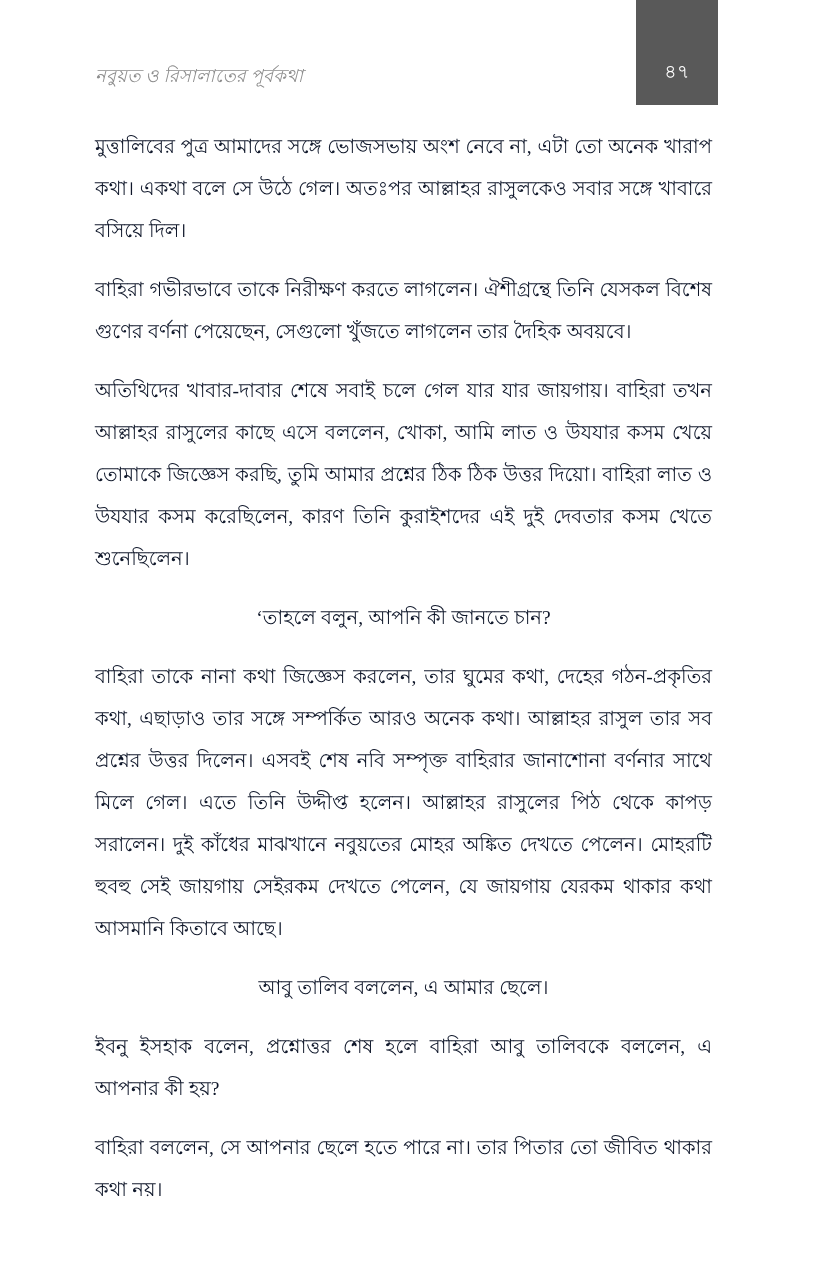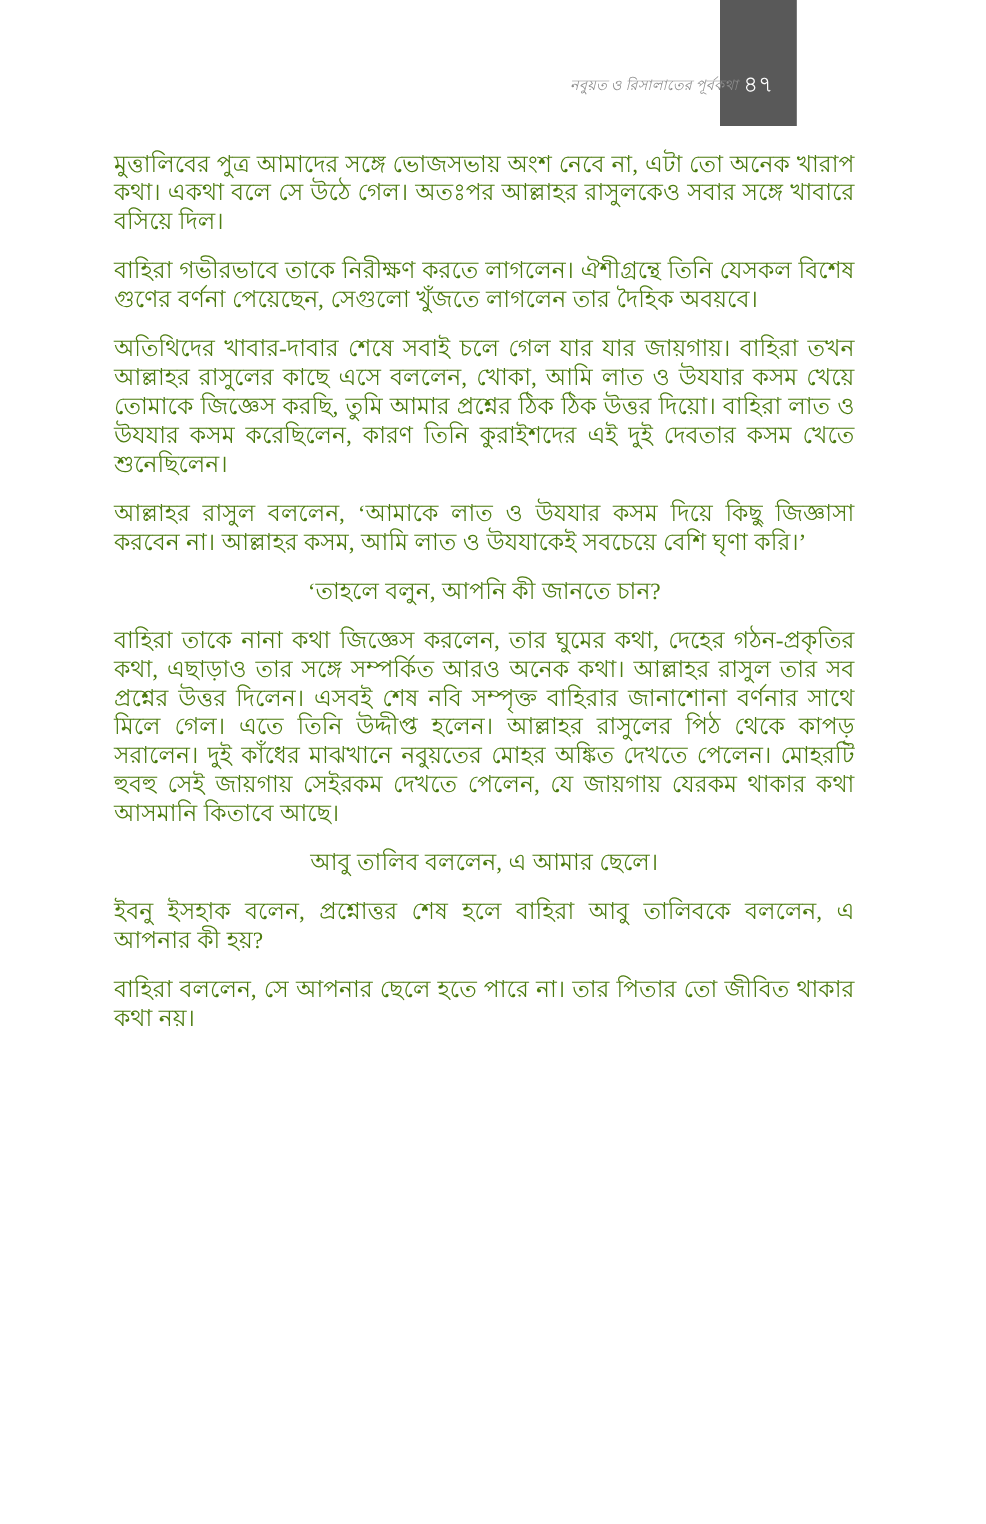--- a/index.html
+++ b/index.html
@@ -17,63 +17,63 @@
     height: 1270px;
     background: #ffffff;
     overflow: hidden;
     margin: 0 auto;
   }
 
   
   .page-number-box {
     position: absolute;
     top: 0;
-    left: 600px;
-    width: 64px;
+    left: 636px;
+    width: 82px;
     height: 105px;
     background: #595959;
   }
   .page-number {
     position: absolute;
     left: 0;
     right: 0;
     top: 62px;
     text-align: center;
     color: #ffffff;
     font-size: 19px;
     line-height: 1;
     font-family: "Liberation Sans", "DejaVu Sans", sans-serif;
     letter-spacing: 0.3px;
   }
   .running-header {
     position: absolute;
     left: 95px;
     width: 520px;
     top: 62px;
-    text-align: right;
+    text-align: left;
     color: #8d8d8d;
-    font-size: 12px;
+    font-size: 18px;
     font-style: italic;
     font-family: "Liberation Serif", "DejaVu Serif", serif;
     letter-spacing: 0.2px;
     white-space: nowrap;
   }
 
   
   .body-text {
     position: absolute;
     left: 95px;
     top: 126px;
     width: 617px;
   }
   .para {
     margin: 0 0 17px 0;
     font-size: 19.5px;
-    line-height: 24px;
-    color: #4d7c0f;
+    line-height: 42px;
+    color: #0f172a;
     text-align: justify;
     text-justify: inter-word;
     word-spacing: 0.5px;
     font-family: "Liberation Serif", "DejaVu Serif", serif;
   }
   .para:last-child {
     margin-bottom: 0;
   }
   
   .para.short {
@@ -88,21 +88,20 @@
   <div class="page-number-box">
     <div class="page-number">৪৭</div>
   </div>
 
   <div class="running-header">নবুয়ত ও রিসালাতের পূর্বকথা</div>
 
   <div class="body-text">
     <p class="para">মুত্তালিবের পুত্র আমাদের সঙ্গে ভোজসভায় অংশ নেবে না, এটা তো অনেক খারাপ কথা। একথা বলে সে উঠে গেল। অতঃপর আল্লাহর রাসুলকেও সবার সঙ্গে খাবারে বসিয়ে দিল।</p>
     <p class="para">বাহিরা গভীরভাবে তাকে নিরীক্ষণ করতে লাগলেন। ঐশীগ্রন্থে তিনি যেসকল বিশেষ গুণের বর্ণনা পেয়েছেন, সেগুলো খুঁজতে লাগলেন তার দৈহিক অবয়বে।</p>
     <p class="para">অতিথিদের খাবার-দাবার শেষে সবাই চলে গেল যার যার জায়গায়। বাহিরা তখন আল্লাহর রাসুলের কাছে এসে বললেন, খোকা, আমি লাত ও উযযার কসম খেয়ে তোমাকে জিজ্ঞেস করছি, তুমি আমার প্রশ্নের ঠিক ঠিক উত্তর দিয়ো। বাহিরা লাত ও উযযার কসম করেছিলেন, কারণ তিনি কুরাইশদের এই দুই দেবতার কসম খেতে শুনেছিলেন।</p>
-    <p class="para">আল্লাহর রাসুল বললেন, ‘আমাকে লাত ও উযযার কসম দিয়ে কিছু জিজ্ঞাসা করবেন না। আল্লাহর কসম, আমি লাত ও উযযাকেই সবচেয়ে বেশি ঘৃণা করি।’</p>
     <p class="para short">‘তাহলে বলুন, আপনি কী জানতে চান?</p>
     <p class="para">বাহিরা তাকে নানা কথা জিজ্ঞেস করলেন, তার ঘুমের কথা, দেহের গঠন-প্রকৃতির কথা, এছাড়াও তার সঙ্গে সম্পর্কিত আরও অনেক কথা। আল্লাহর রাসুল তার সব প্রশ্নের উত্তর দিলেন। এসবই শেষ নবি সম্পৃক্ত বাহিরার জানাশোনা বর্ণনার সাথে মিলে গেল। এতে তিনি উদ্দীপ্ত হলেন। আল্লাহর রাসুলের পিঠ থেকে কাপড় সরালেন। দুই কাঁধের মাঝখানে নবুয়তের মোহর অঙ্কিত দেখতে পেলেন। মোহরটি হুবহু সেই জায়গায় সেইরকম দেখতে পেলেন, যে জায়গায় যেরকম থাকার কথা আসমানি কিতাবে আছে।</p>
     <p class="para short">আবু তালিব বললেন, এ আমার ছেলে।</p>
     <p class="para">ইবনু ইসহাক বলেন, প্রশ্নোত্তর শেষ হলে বাহিরা আবু তালিবকে বললেন, এ আপনার কী হয়?</p>
     <p class="para">বাহিরা বললেন, সে আপনার ছেলে হতে পারে না। তার পিতার তো জীবিত থাকার কথা নয়।</p>
 
   </div>
 
 </div>
 

